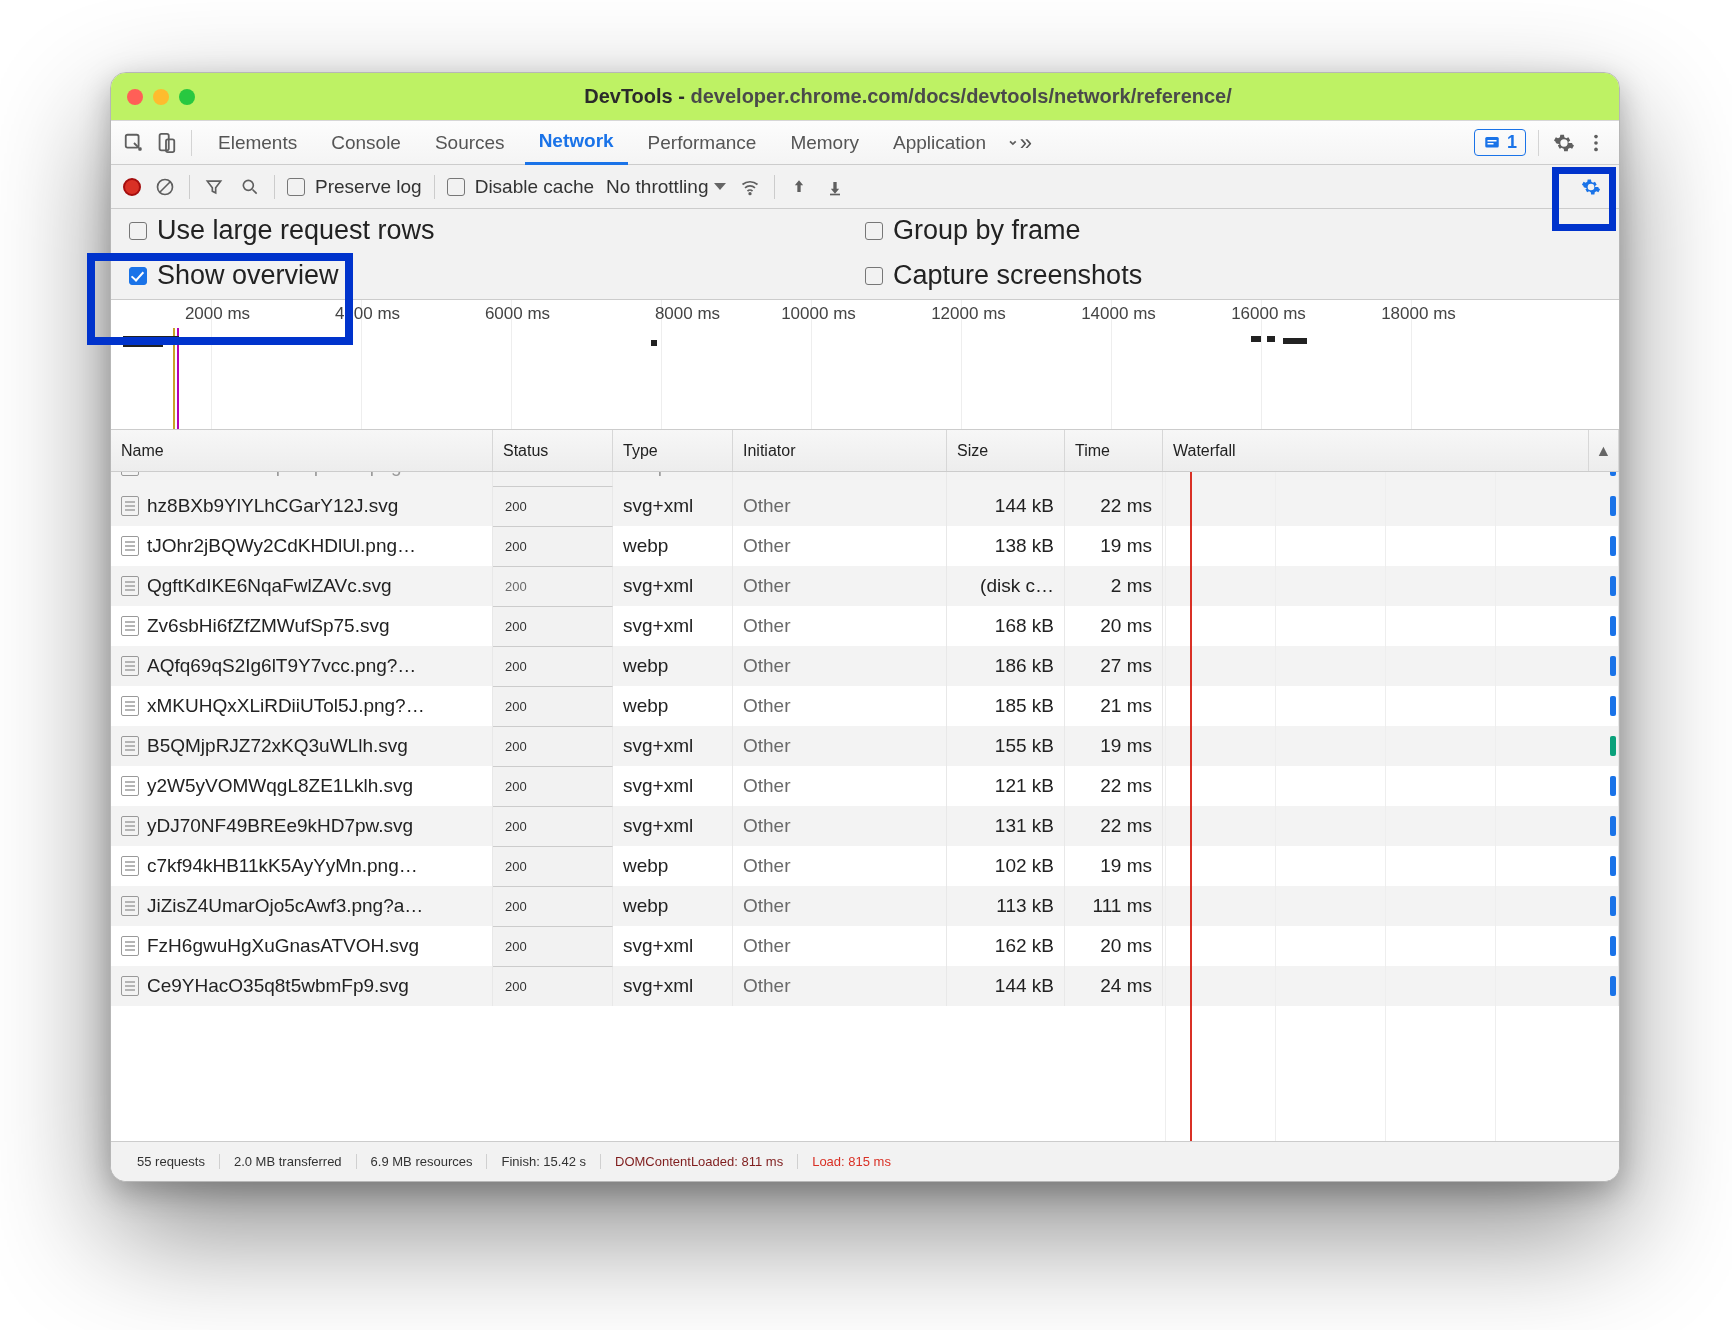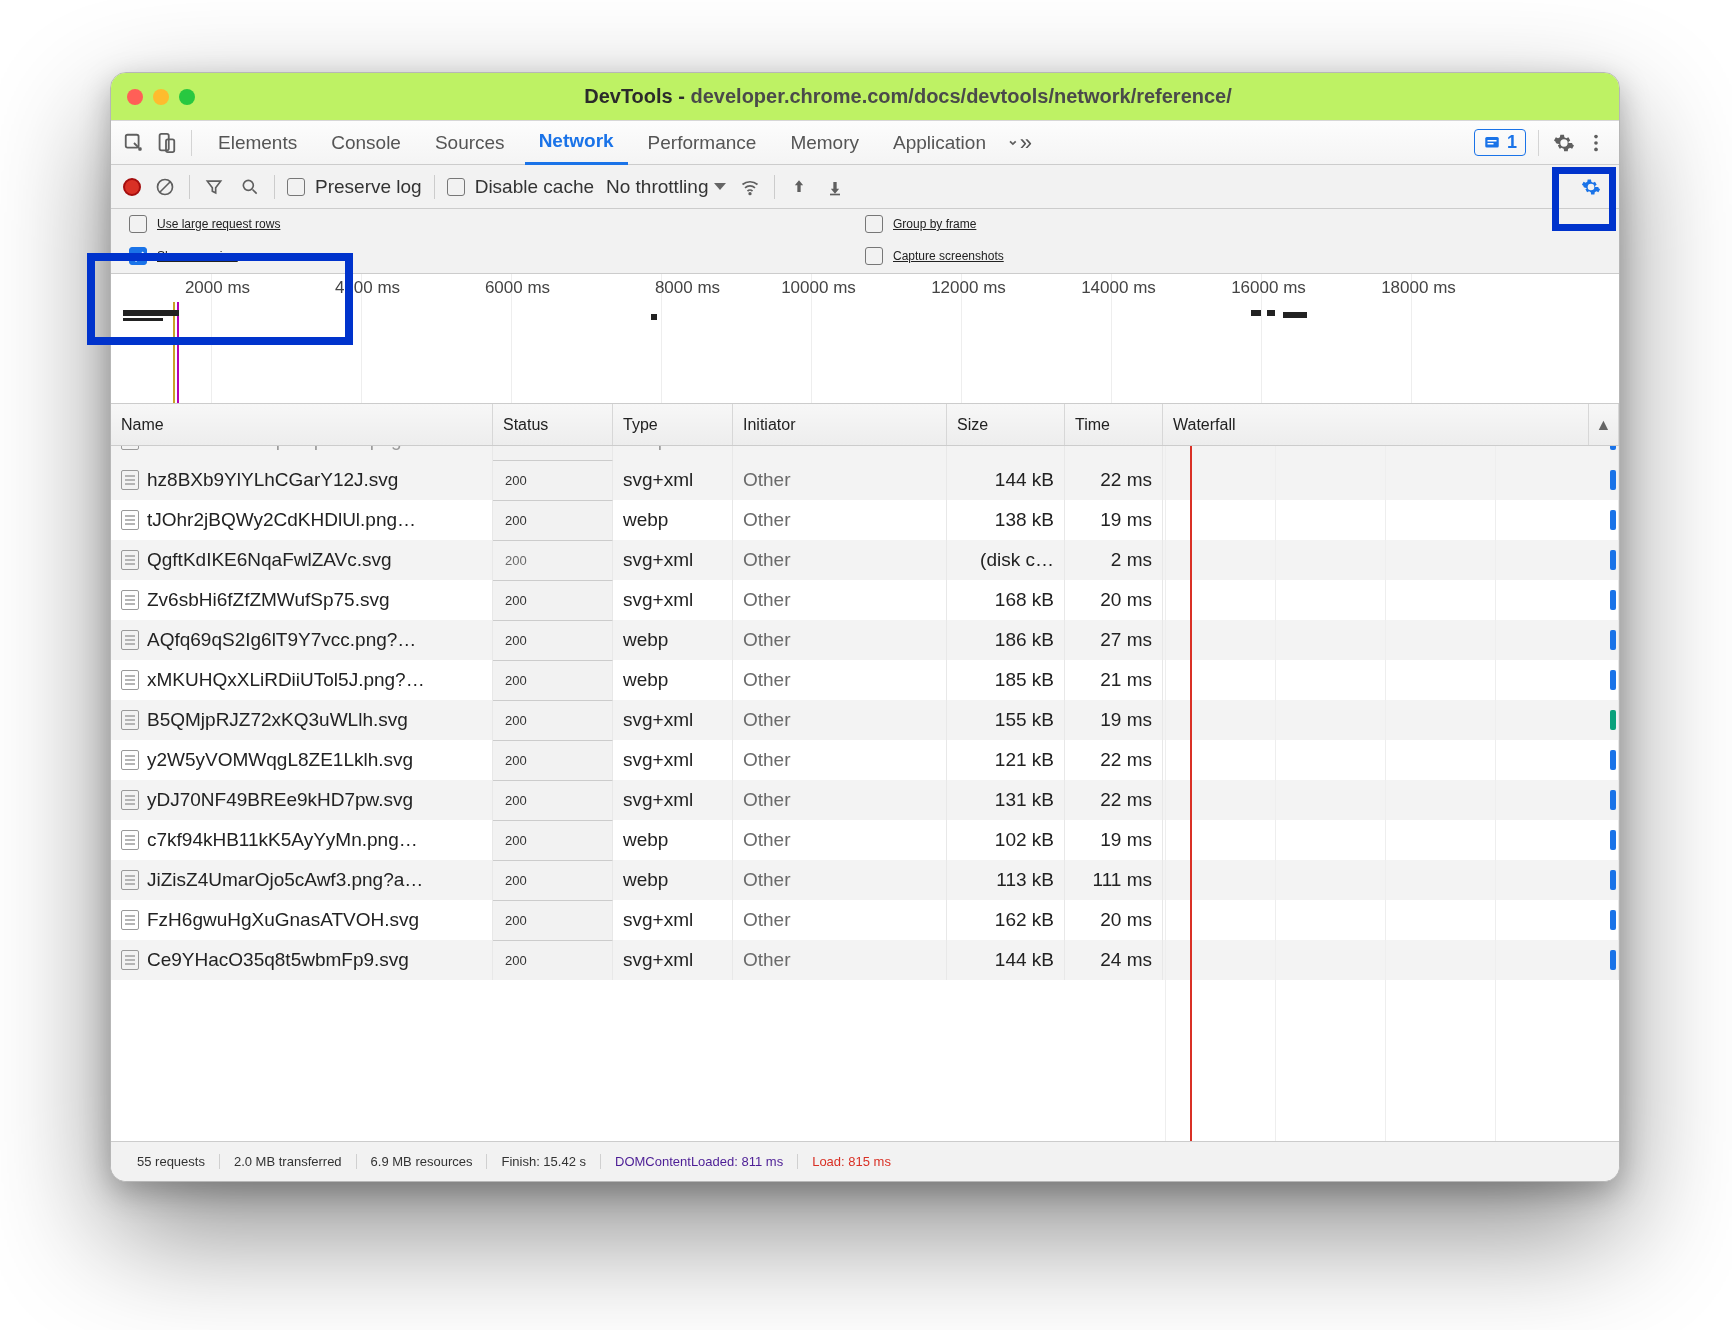--- a/index.html
+++ b/index.html
@@ -35,21 +35,21 @@
   .net-toolbar .ic svg { width: 20px; height: 20px; }
   .net-toolbar .vsep { width: 1px; height: 24px; background: #ccc; }
   .cb { width: 18px; height: 18px; border: 1.5px solid #777; border-radius: 3px; display: inline-block; vertical-align: middle; position: relative; }
   .cb.checked { background: #1a73e8; border-color: #1a73e8; }
   .cb.checked::after { content: ""; position: absolute; left: 4px; top: 1px; width: 5px; height: 10px; border: solid #fff; border-width: 0 2.5px 2.5px 0; transform: rotate(42deg); }
   .dd { display: flex; align-items: center; gap: 6px; }
   .dd-caret { border-left: 6px solid transparent; border-right: 6px solid transparent; border-top: 7px solid #666; }
   .settings-frame { position: absolute; right: 4px; top: 84px; width: 64px; height: 64px; border: 7px solid #0033cc; pointer-events: none; }
   .gear-ic { color: #1a73e8; }
   
-  .opts { display: grid; grid-template-columns: 1fr 1fr; padding: 6px 18px 8px; background: #f2f2f2; border-bottom: 1px solid #ccc; font-size: 12px; color: #222; row-gap: 14px; text-decoration: underline; }
+  .opts { display: grid; grid-template-columns: 1fr 1fr; padding: 6px 18px 8px; background: #f2f2f2; border-bottom: 1px solid #ccc; font-size: 27px; color: #222; row-gap: 14px; }
   .opt { display: flex; align-items: center; gap: 10px; }
   .showov-frame { position: absolute; left: 0; top: 176px; width: 266px; height: 92px; border: 8px solid #0033cc; pointer-events: none; }
   
   .overview { height: 130px; border-bottom: 1px solid #ccc; position: relative; background: #fff; }
   .ov-ticks { position: absolute; left: 0; right: 0; top: 4px; height: 22px; font-size: 17px; color: #444; }
   .ov-ticks span { position: absolute; transform: translateX(-40%); }
   .ov-grid { position: absolute; left: 0; right: 0; top: 0; bottom: 0; }
   .ov-grid div { position: absolute; top: 0; bottom: 0; width: 1px; background: #eee; }
   .ov-marker { position: absolute; top: 28px; bottom: 0; width: 2px; background: #b400b4; }
   .ov-marker.yellow { background: #c9a227; }
@@ -71,21 +71,21 @@
   .dim2 { color: #6a6a6a; }
   .waterfall { position: relative; }
   .wf-line { position: absolute; left: 25px; top: 0; bottom: 0; width: 2px; background: #d93025; }
   .tick-col { position: absolute; top: 0; bottom: 0; width: 1px; background: #eee; }
   .wf-pill { position: absolute; right: 2px; width: 6px; top: 10px; bottom: 10px; background: #1a73e8; border-radius: 2px; }
   .wf-pill.teal { background: #0aa17b; }
   
   .status { height: 40px; background: #f2f2f2; border-top: 1px solid #ccc; display: flex; align-items: center; gap: 0; font-size: 13px; color: #333; padding: 0 12px; }
   .status .seg { padding: 0 14px; border-right: 1px solid #d0d0d0; }
   .status .seg:last-child { border-right: none; }
-  .status .blue { color: #4c1d95; }
+  .status .blue { color: #7f1d1d; }
   .status .red { color: #d93025; }
   
   .row.cut .cell { color: #999; }
 </style>
 </head>
 <body>
 
 <div class="stage">
   <div class="window">
 

